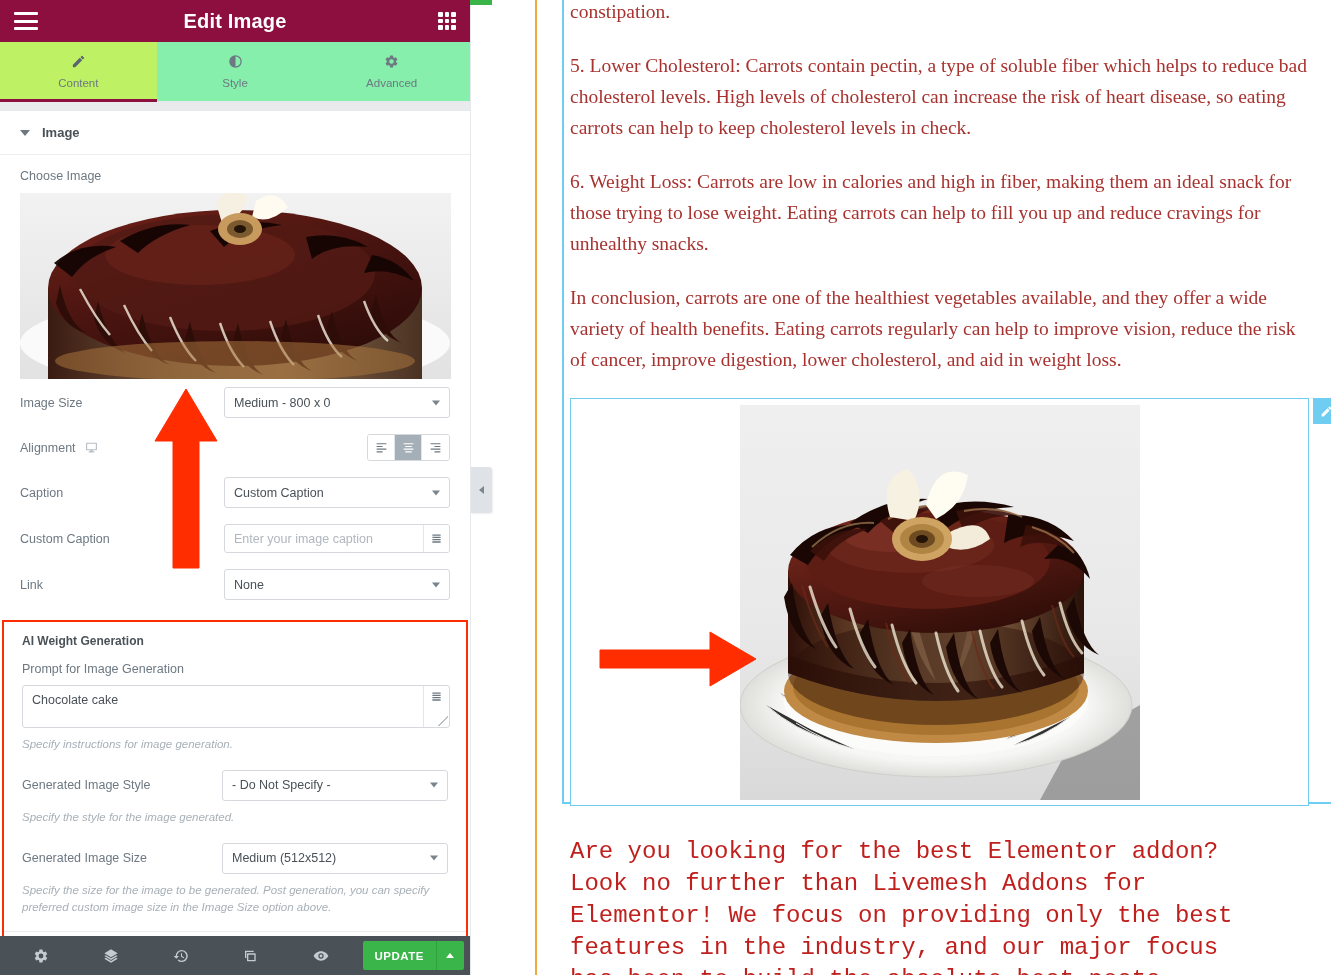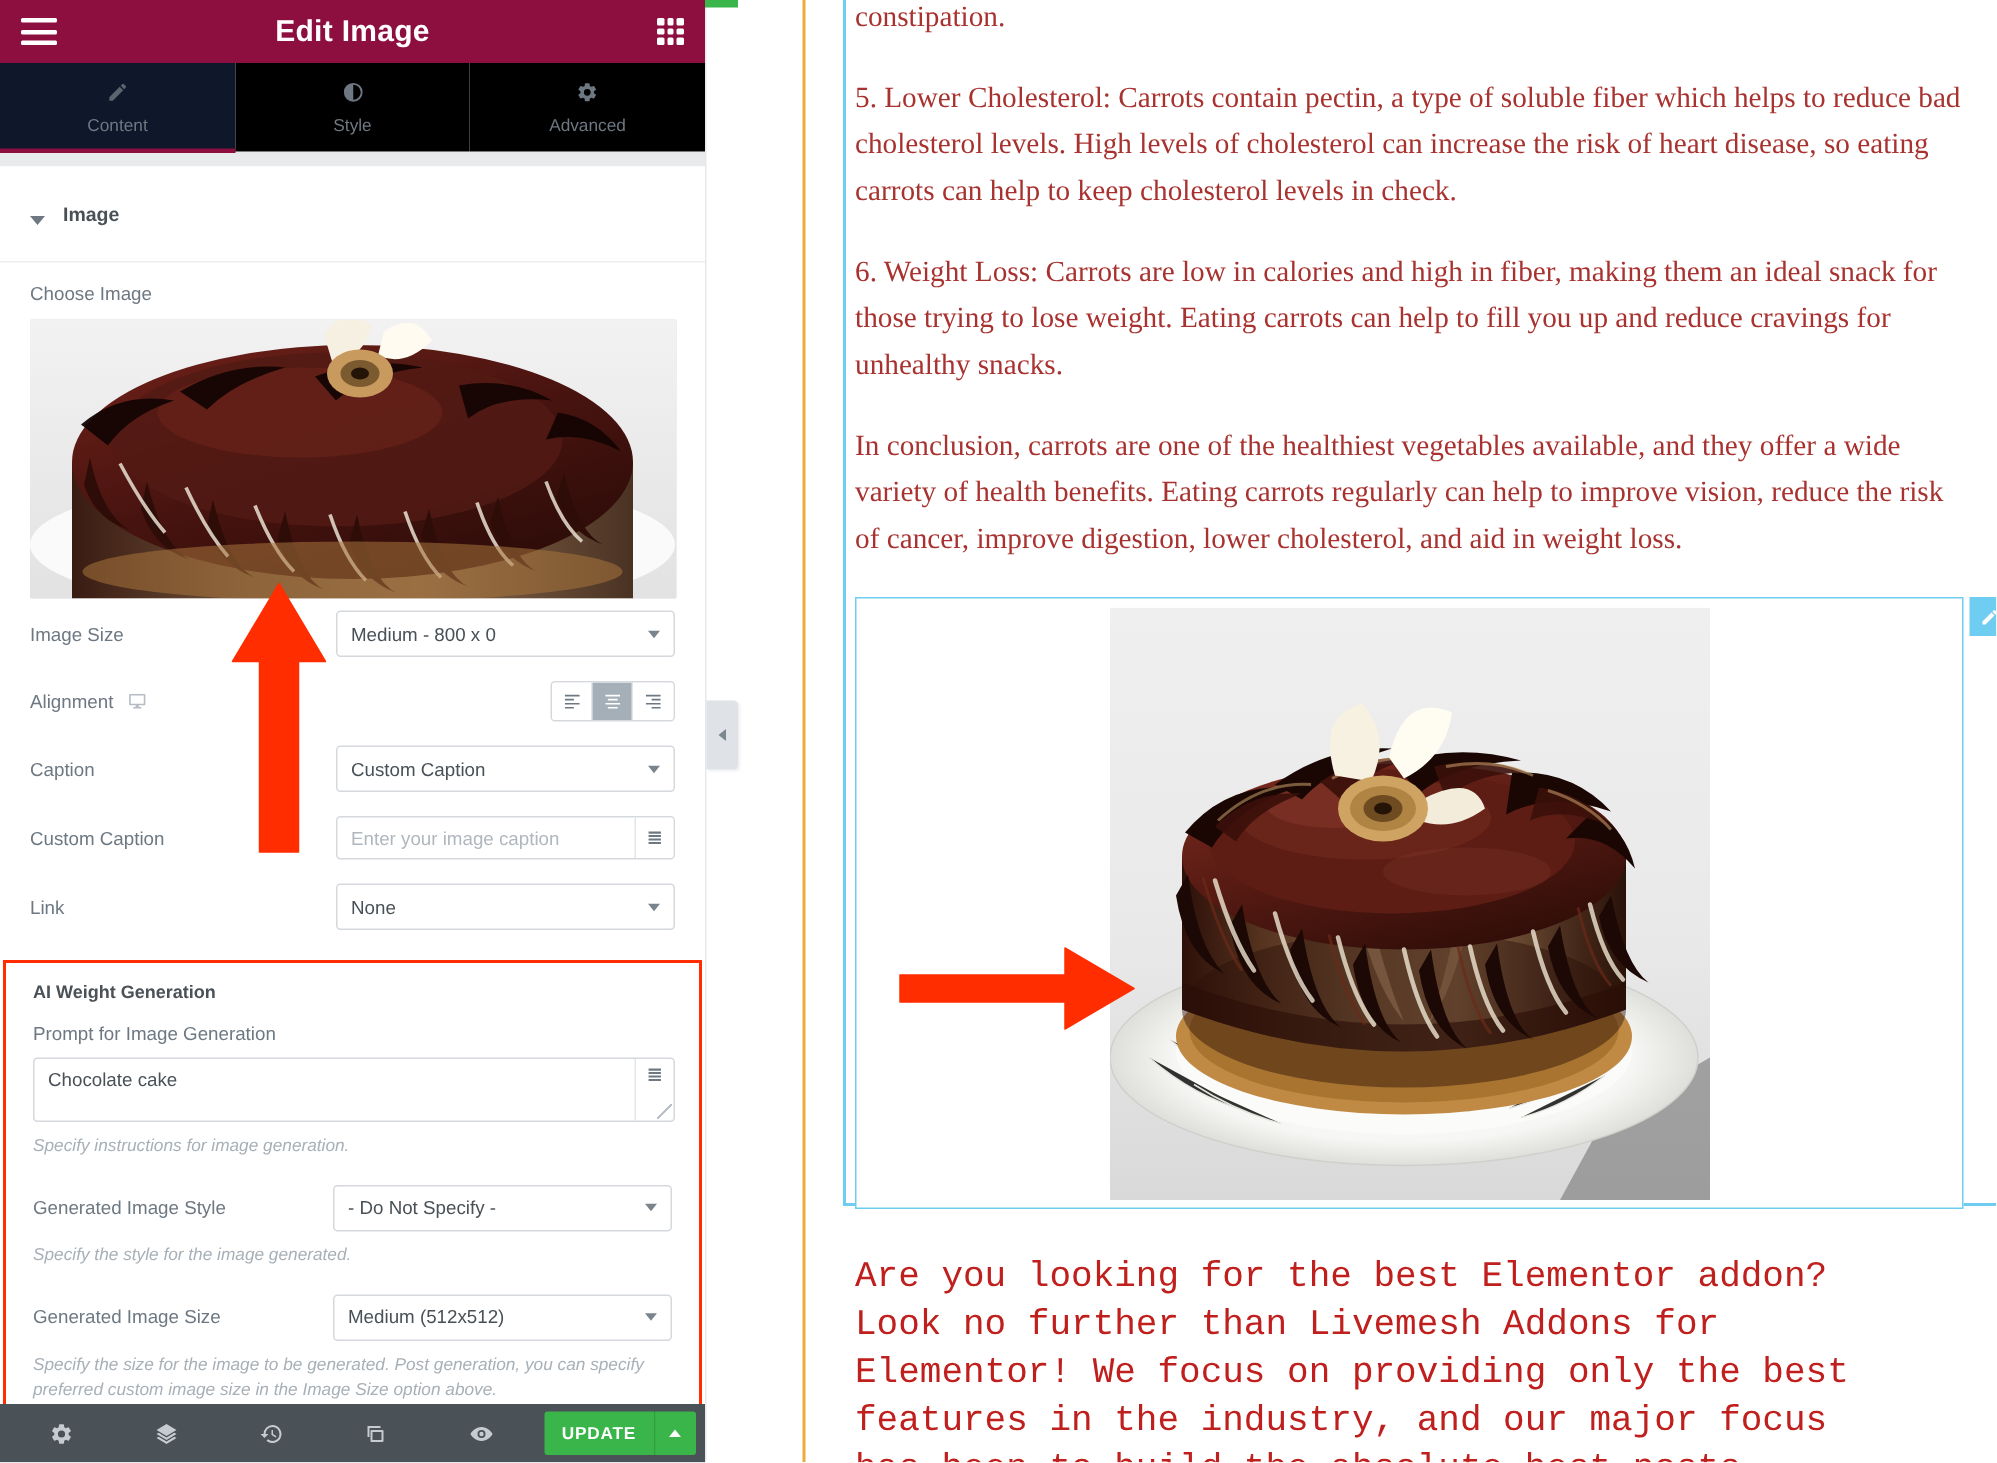--- a/index.html
+++ b/index.html
@@ -47,36 +47,36 @@
   .grid-icon i { display:block; background:#fff; border-radius:1px; }
 
   
   .panel-tabs {
     display:flex; background:#fff; height:60px; flex:0 0 60px;
     border-bottom:1px solid #e6e9ec;
   }
   .panel-tab {
     flex:1; display:flex; flex-direction:column; align-items:center; justify-content:center;
     gap:6px; cursor:pointer; color:#6d7882; font-size:11.5px;
-    position:relative; background:#000000;
-  }
-  .panel-tab.active { background:#0f172a; }
+    position:relative; background:#86efac;
+  }
+  .panel-tab.active { background:#bef264; }
   .panel-tab.active::after {
     content:''; position:absolute; left:0; right:0; bottom:-1px; height:3px; background:#8c0f3f;
   }
   .panel-tab svg { width:15px; height:15px; fill:#6d7882; }
   .panel-tab.active svg { fill:#5a6570; }
   .tabs-shadow { height:9px; flex:0 0 9px; background:#e8eaec; }
 
   
   .panel-body { flex:1 1 auto; overflow:hidden; background:#fff; position:relative; }
 
   .section-head {
-    display:flex; align-items:flex-end; gap:12px;
-    padding:24px 20px; border-bottom:1px solid #eceff1;
+    display:flex; align-items:center; gap:12px;
+    padding:14px 20px; border-bottom:1px solid #eceff1;
     font-size:13px; font-weight:bold; color:#495157; cursor:pointer;
   }
   .caret-down {
     width:0;height:0;border-left:5px solid transparent;border-right:5px solid transparent;
     border-top:6px solid #6d7882;
   }
 
   .field-block { padding: 14px 20px 0 20px; }
   .field-label-top { font-size:12.5px; color:#6d7882; margin-bottom:10px; }
 

